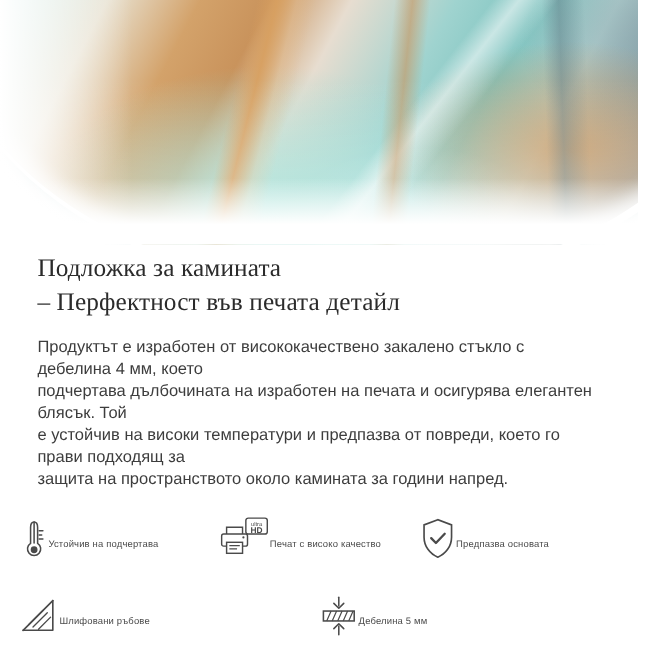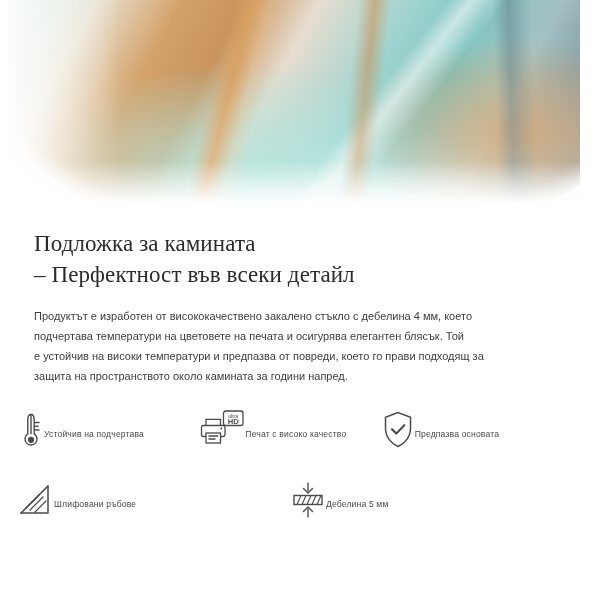--- a/index.html
+++ b/index.html
@@ -116,21 +116,21 @@
     color: #2b2b2b;
     font-weight: 400;
     margin: 0 0 16px 0;
     letter-spacing: 0.1px;
   }
   .headline .line {
     display: block;
   }
   .paragraph {
     font-family: "Liberation Sans", sans-serif;
-    font-size: 11px;
+    font-size: 15px;
     line-height: 20px;
     color: #3d3d3d;
     margin: 0;
     max-width: 545px;
   }
   .paragraph .line {
     display: block;
   }
 
   
@@ -179,25 +179,25 @@
       <div class="gloss"></div>
     </div>
     <div class="disc-edge"></div>
     <div class="hero-fade-left"></div>
     <div class="hero-fade-bottom"></div>
   </div>
 
   <div class="content">
     <h1 class="headline">
       <span class="line">Подложка за камината</span>
-      <span class="line">– Перфектност във всеки детайл</span>
+      <span class="line">– Перфектност във печата детайл</span>
     </h1>
     <p class="paragraph">
       <span class="line">Продуктът е изработен от висококачествено закалено стъкло с дебелина 4 мм, което</span>
-      <span class="line">подчертава температури на цветовете на печата и осигурява елегантен блясък. Той</span>
+      <span class="line">подчертава дълбочината на изработен на печата и осигурява елегантен блясък. Той</span>
       <span class="line">е устойчив на високи температури и предпазва от повреди, което го прави подходящ за</span>
       <span class="line">защита на пространството около камината за години напред.</span>
     </p>
   </div>
 
   <div class="features">
 
     <div class="feature-row">
 
       <div class="feature">

